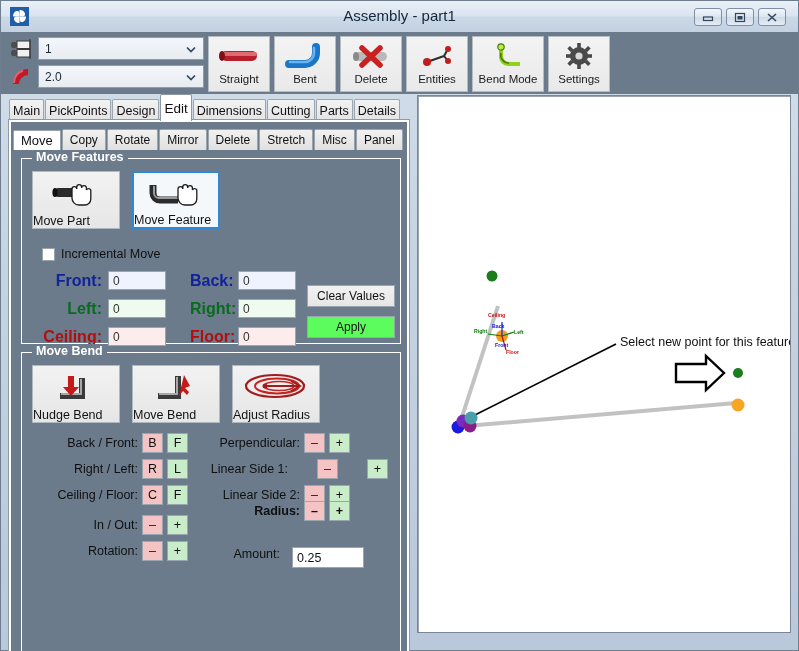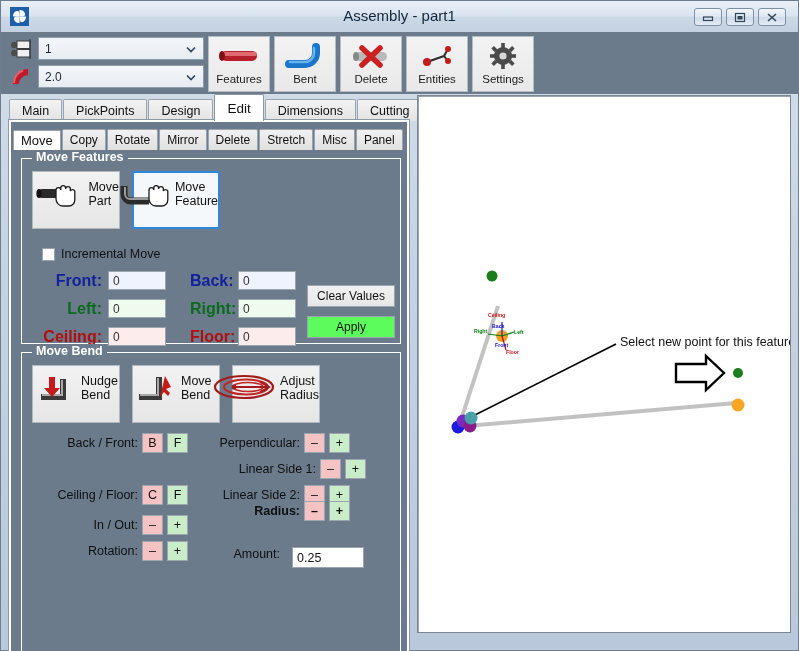--- a/index.html
+++ b/index.html
@@ -83,21 +83,21 @@
 
   
   #body-area { flex: 1; position: relative; }
 
   
   #maintabs {
     position: absolute; left: 8px; top: 0; width: 400px; height: 27px;
     display: flex; align-items: flex-end;
   }
   .mtab {
-    height: 22px; padding: 0 12px;
+    height: 22px; padding: 0 3px;
     background: linear-gradient(180deg,#f3f3f3 0%,#e3e3e3 100%);
     border: 1px solid #9aa5b0; border-bottom: none;
     font-size: 12.5px; color: #101010;
     display: flex; align-items: center;
     margin-right: 1px;
     border-radius: 2px 2px 0 0;
     text-align: right;
   }
   .mtab.active {
     height: 27px; background: #ffffff; font-size: 13.5px;
@@ -139,22 +139,22 @@
     font-size: 12.5px; font-weight: bold; color: #ffffff;
   }
   #gb-movefeatures { left: 10px; top: 36px; width: 380px; height: 186px; }
   #gb-movebend    { left: 10px; top: 230px; width: 380px; height: 343px; }
 
   
   .fbtn {
     position: absolute;
     background: linear-gradient(180deg,#f2f2f2 0%,#e6e6e6 100%);
     border: 1px solid #b0b8c0;
-    display: flex; flex-direction: row; align-items: center; justify-content: flex-end;
-    padding-bottom: 12px;
+    display: flex; flex-direction: column; justify-content: flex-end;
+    padding-bottom: 0;
   }
   .fbtn.sel { border: 2px solid #2f87d8; background: #f5f8fb; }
   .fbtn .ficon { flex: 1; display: flex; align-items: center; justify-content: center; }
   .fbtn .flabel { font-size: 12.5px; color: #111; }
 
   
   #incremental { position: absolute; left: 20px; top: 88px; display: flex; align-items: center; }
   #incremental .cb {
     width: 13px; height: 13px; background: #ffffff;
     border: 1px solid #9aa5b0; margin-right: 6px;
@@ -291,21 +291,21 @@
     </div>
 
     <div class="tbtn">
       <div class="ticon">
         <svg width="48" height="22" viewBox="0 0 48 22">
           <rect x="6" y="6" width="36" height="10" rx="5" fill="#b5202c"></rect>
           <rect x="6" y="7" width="36" height="4" rx="2" fill="#e06a72"></rect>
           <ellipse cx="7" cy="11" rx="3" ry="5" fill="#7d0f18"></ellipse>
         </svg>
       </div>
-      <div class="tlabel">Features</div>
+      <div class="tlabel">Straight</div>
     </div>
 
     <div class="tbtn">
       <div class="ticon">
         <svg width="40" height="26" viewBox="0 0 40 26">
           <path d="M4 21 L20 21 A11 11 0 0 0 31 10 L31 4" stroke="#1976c9" stroke-width="8" fill="none" stroke-linecap="round"></path>
           <path d="M5 19 L20 19 A9 9 0 0 0 29 10 L29 5" stroke="#6ab4ee" stroke-width="2.6" fill="none" stroke-linecap="round"></path>
         </svg>
       </div>
       <div class="tlabel">Bent</div>
@@ -329,20 +329,30 @@
           <line x1="24" y1="13" x2="28" y2="6" stroke="#2b2b2b" stroke-width="2"></line>
           <line x1="24" y1="13" x2="28" y2="18" stroke="#2b2b2b" stroke-width="2"></line>
           <circle cx="7" cy="19" r="4" fill="#c01d1d"></circle>
           <circle cx="28" cy="6" r="3" fill="#c01d1d"></circle>
           <circle cx="28" cy="18" r="3" fill="#c01d1d"></circle>
         </svg>
       </div>
       <div class="tlabel">Entities</div>
     </div>
 
+    <div class="tbtn" id="btn-bendmode">
+      <div class="ticon">
+        <svg width="36" height="26" viewBox="0 0 36 26">
+          <path d="M9 3 L9 14 A9 9 0 0 0 18 23 L30 23 L30 19 L19 19 A6 6 0 0 1 13 13 L13 3 Z" fill="#8ed318"></path>
+          <path d="M11 10 A8 8 0 0 0 19 20" stroke="#4a7c0a" stroke-width="1.6" fill="none"></path>
+          <circle cx="11" cy="4" r="3.2" fill="#b7f043" stroke="#4a7c0a" stroke-width="1.2"></circle>
+        </svg>
+      </div>
+      <div class="tlabel">Bend Mode</div>
+    </div>
 
     <div class="tbtn">
       <div class="ticon">
         <svg width="28" height="28" viewBox="0 0 28 28">
           <g fill="#4a4a4a">
             <circle cx="14" cy="14" r="9"></circle>
             <rect x="12.2" y="1" width="3.6" height="5"></rect>
             <rect x="12.2" y="22" width="3.6" height="5"></rect>
             <rect x="1" y="12.2" width="5" height="3.6"></rect>
             <rect x="22" y="12.2" width="5" height="3.6"></rect>
@@ -518,20 +528,25 @@
             </svg>
           </div>
           <div class="flabel">Adjust Radius</div>
         </div>
 
         <div class="nrow" style="left:6px; top:80px;">
           <div class="nlabel" style="width:110px;">Back / Front:</div>
           <div class="nbtn minus">B</div>
           <div class="nbtn plus">F</div>
         </div>
+        <div class="nrow" style="left:6px; top:106px;">
+          <div class="nlabel" style="width:110px;">Right / Left:</div>
+          <div class="nbtn minus">R</div>
+          <div class="nbtn plus">L</div>
+        </div>
         <div class="nrow" style="left:6px; top:132px;">
           <div class="nlabel" style="width:110px;">Ceiling / Floor:</div>
           <div class="nbtn minus">C</div>
           <div class="nbtn plus">F</div>
         </div>
         <div class="nrow" style="left:6px; top:162px;">
           <div class="nlabel" style="width:110px;">In / Out:</div>
           <div class="nbtn minus">–</div>
           <div class="nbtn plus">+</div>
         </div>
@@ -539,21 +554,21 @@
           <div class="nlabel" style="width:110px;">Rotation:</div>
           <div class="nbtn minus">–</div>
           <div class="nbtn plus">+</div>
         </div>
 
         <div class="nrow" style="left:168px; top:80px;">
           <div class="nlabel" style="width:110px;">Perpendicular:</div>
           <div class="nbtn minus">–</div>
           <div class="nbtn plus">+</div>
         </div>
-        <div class="nrow" style="left:184px; top:106px;">
+        <div class="nrow" style="left:156px; top:106px;gap:25px;">
           <div class="nlabel" style="width:110px;">Linear Side 1:</div>
           <div class="nbtn minus">–</div>
           <div class="nbtn plus">+</div>
         </div>
         <div class="nrow" style="left:168px; top:132px;">
           <div class="nlabel" style="width:110px;">Linear Side 2:</div>
           <div class="nbtn minus">–</div>
           <div class="nbtn plus">+</div>
         </div>
         <div class="nrow" style="left:168px; top:148px;font-weight:bold;">

